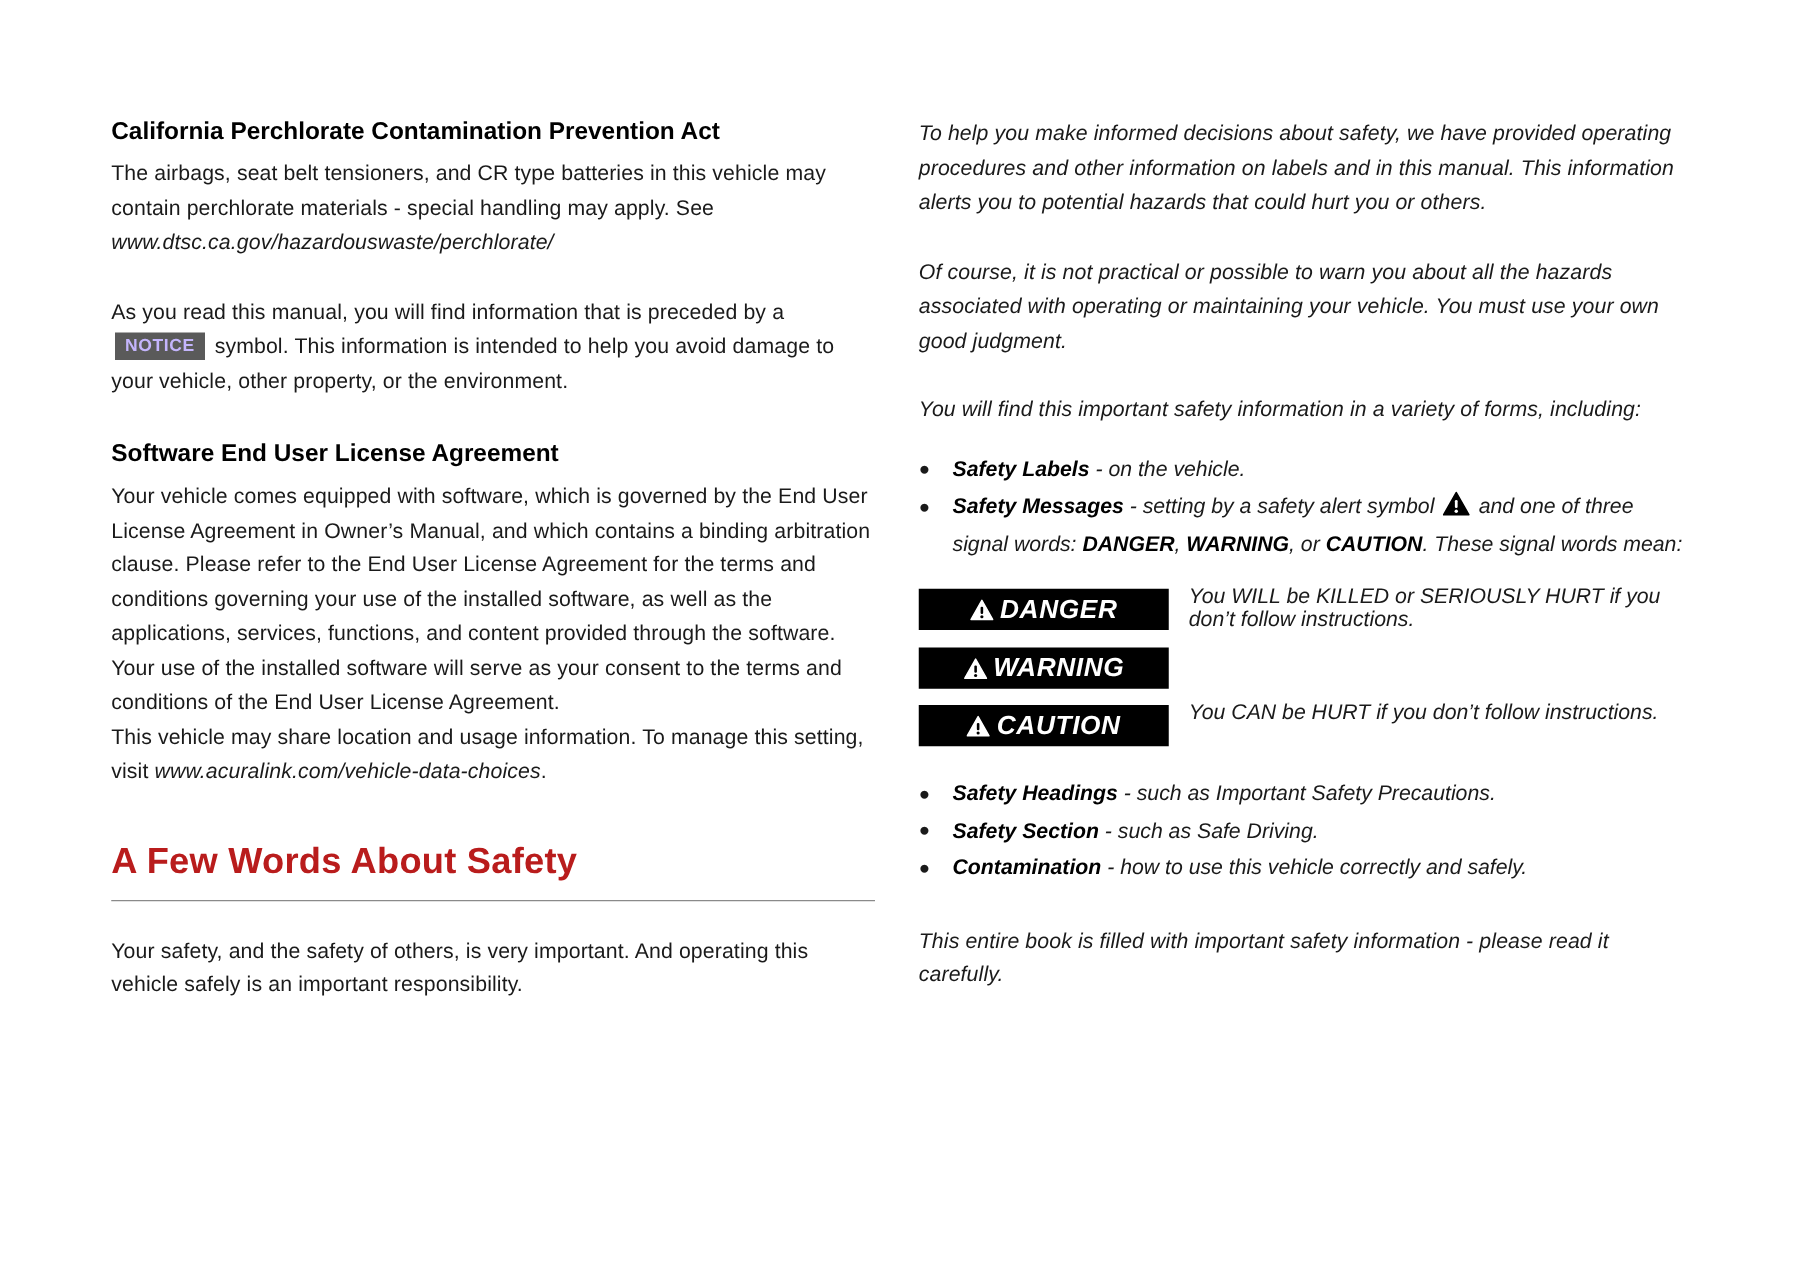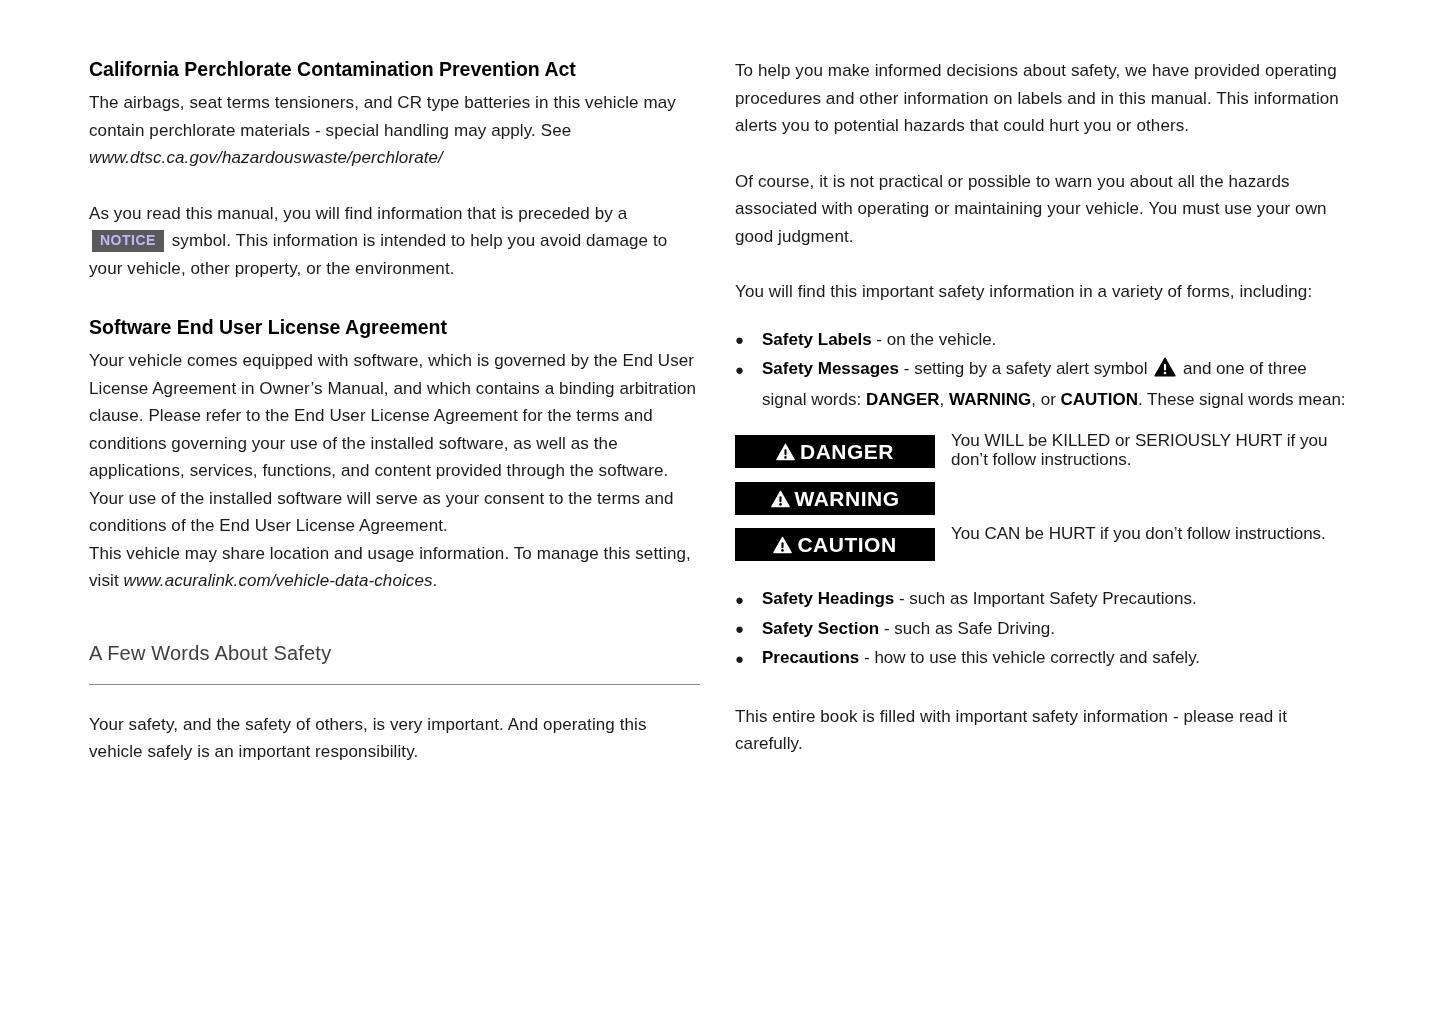--- a/index.html
+++ b/index.html
@@ -12,47 +12,47 @@
     font-family: "Liberation Sans", sans-serif;
     color: var(--text, #1a1a1a);
   }
   .page {
     box-sizing: border-box;
     width: 1445px;
     height: 1019px;
     padding: 57px 0 0 89px;
     display: flex;
   }
-  .col { box-sizing: border-box; }
+  .col { box-sizing: border-box; margin-top: 36px; }
   .col-left  { width: 611px; margin-right: 35px; }
-  .col-right { width: 612px; }
+  .col-right { width: 612px; font-style: italic; }
 
   .body {
     margin: 0;
     font-size: 17px;
     line-height: 27.5px;
     letter-spacing: 0.1px;
   }
   .spaced { margin-top: 28px; }
 
   .sec-h {
     margin: 33px 0 7px 0;
     font-size: 19.5px;
     line-height: 25px;
     font-weight: bold;
     color: #000;
   }
   .sec-h.first { margin-top: 0; }
 
   .big-h {
     margin: 41px 0 0 0;
-    font-size: 20px;
+    font-size: 29px;
     line-height: 34px;
-    font-weight: normal;
-    color: #404040;
+    font-weight: bold;
+    color: #b91c1c;
     letter-spacing: 0.2px;
   }
   .title-rule {
     border: none;
     border-top: 1.5px solid var(--rule, #8a8a8a);
     margin: 14px 0 0 0;
     width: 611px;
   }
   .after-rule { margin-top: 26px; }
 
@@ -122,21 +122,21 @@
   .closing { margin-top: 31px; }
 </style>
 </head>
 <body>
 
 <div class="page">
 
   <div class="col col-left">
 
     <h2 class="sec-h first">California Perchlorate Contamination Prevention Act</h2>
-    <p class="body"><span>The airbags, seat terms tensioners, and CR type batteries in this vehicle may contain perchlorate materials - special handling may apply. See </span><em class="url">www.dtsc.ca.gov/hazardouswaste/perchlorate/</em></p>
+    <p class="body"><span>The airbags, seat belt tensioners, and CR type batteries in this vehicle may contain perchlorate materials - special handling may apply. See </span><em class="url">www.dtsc.ca.gov/hazardouswaste/perchlorate/</em></p>
 
     <p class="body spaced"><span>As you read this manual, you will find information that is preceded by a </span><span class="notice-badge">NOTICE</span><span> symbol. This information is intended to help you avoid damage to your vehicle, other property, or the environment.</span></p>
 
     <h2 class="sec-h">Software End User License Agreement</h2>
     <p class="body">Your vehicle comes equipped with software, which is governed by the End User License Agreement in Owner’s Manual, and which contains a binding arbitration clause. Please refer to the End User License Agreement for the terms and conditions governing your use of the installed software, as well as the applications, services, functions, and content provided through the software. Your use of the installed software will serve as your consent to the terms and conditions of the End User License Agreement.</p>
 
     <p class="body"><span>This vehicle may share location and usage information. To manage this setting, visit </span><em class="url">www.acuralink.com/vehicle-data-choices</em><span>.</span></p>
 
     <h1 class="big-h">A Few Words About Safety</h1>
     <hr class="title-rule">
@@ -209,21 +209,21 @@
     </div>
 
     <div class="bullets bullets-bottom">
       <div class="bullet-item">
         <span class="bullet-glyph">●</span><span class="b">Safety Headings</span><span> - such as Important Safety Precautions.</span>
       </div>
       <div class="bullet-item">
         <span class="bullet-glyph">●</span><span class="b">Safety Section</span><span> - such as Safe Driving.</span>
       </div>
       <div class="bullet-item">
-        <span class="bullet-glyph">●</span><span class="b">Precautions</span><span> - how to use this vehicle correctly and safely.</span>
+        <span class="bullet-glyph">●</span><span class="b">Contamination</span><span> - how to use this vehicle correctly and safely.</span>
       </div>
     </div>
 
     <p class="body closing">This entire book is filled with important safety information - please read it carefully.</p>
 
   </div>
 
 </div>
 
 </body></html>

